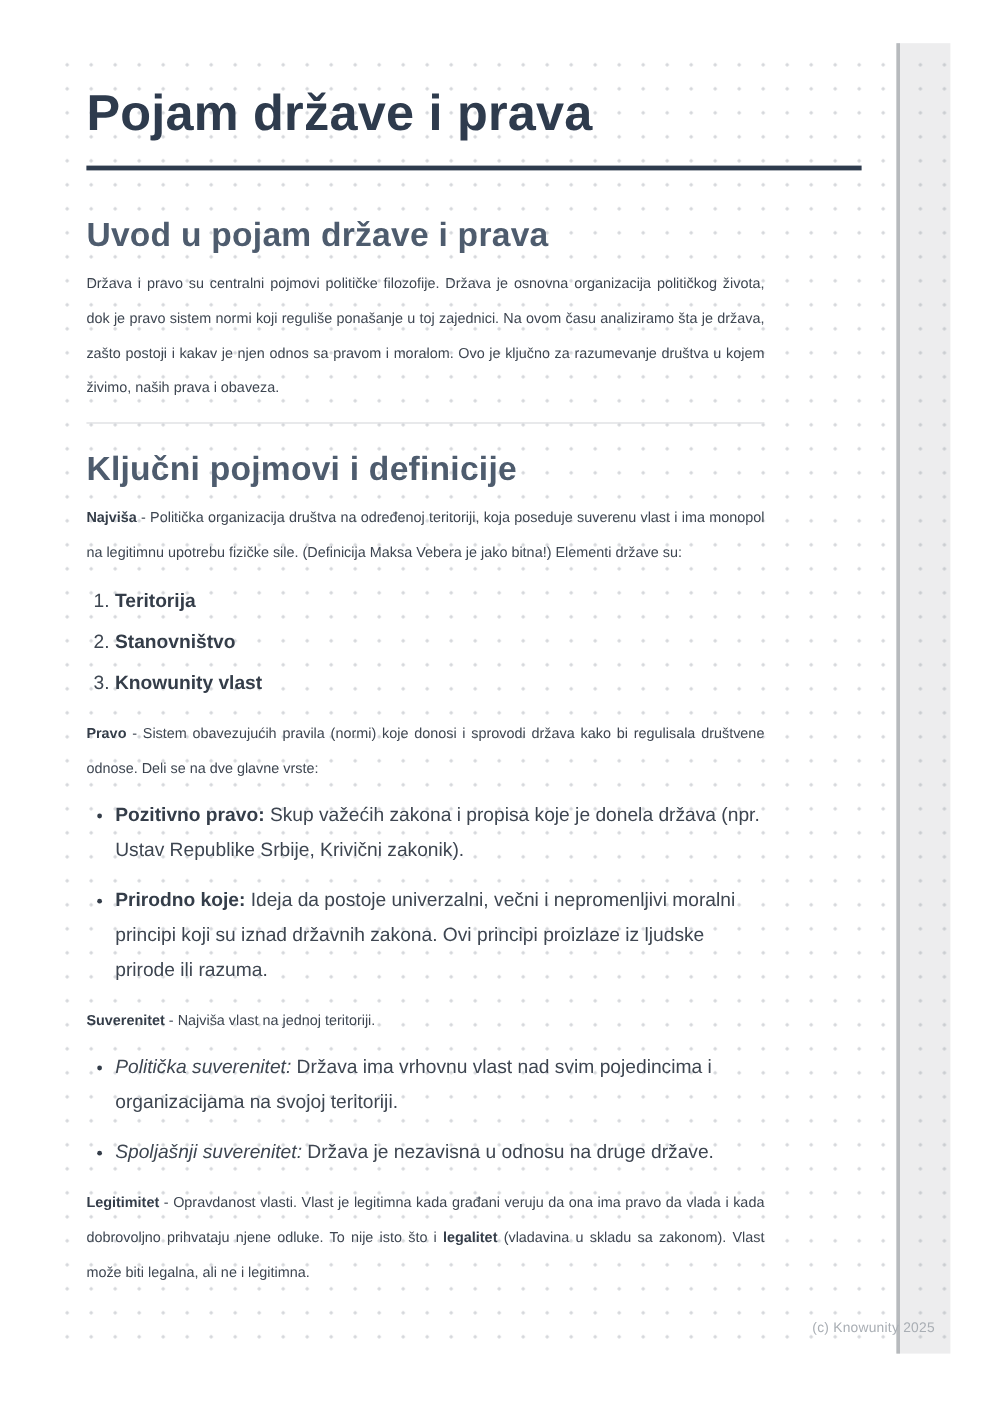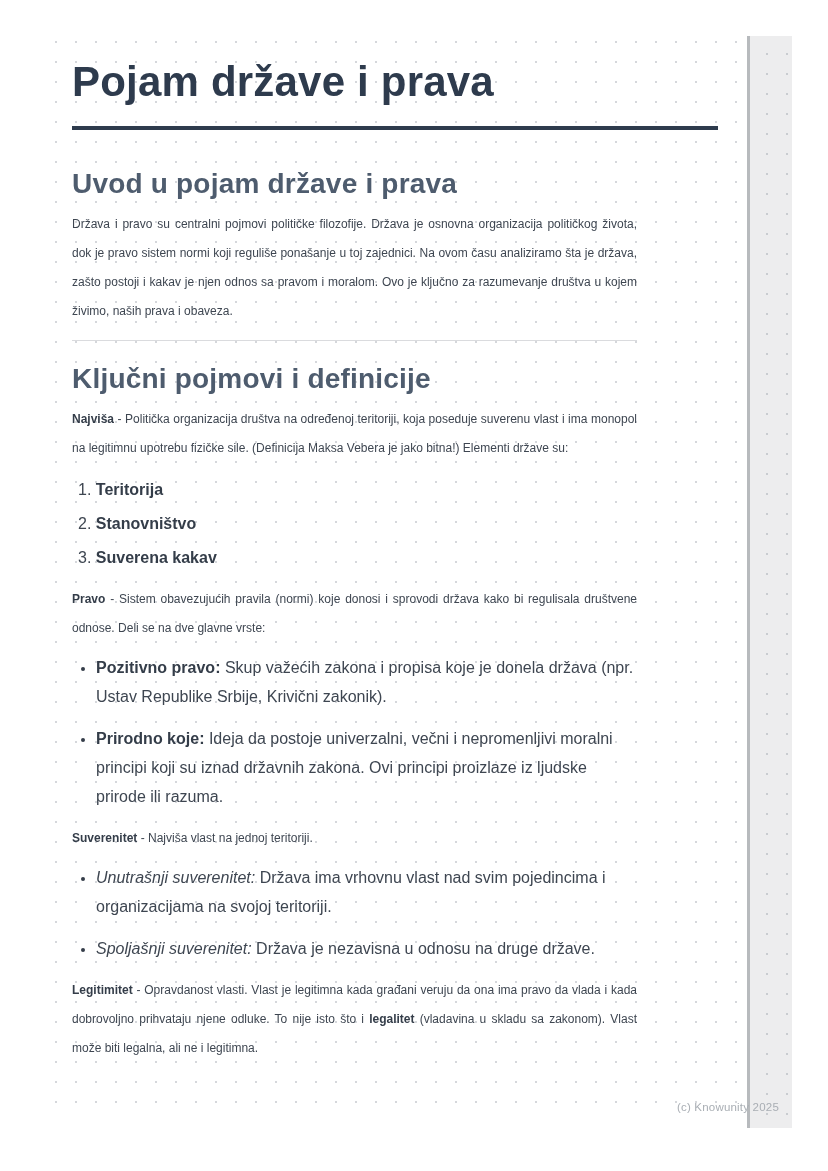--- a/index.html
+++ b/index.html
@@ -7,21 +7,21 @@
     width:828px;height:1171px;
     background:#ffffff;
     position:relative;
     overflow:hidden;
     font-family:"Liberation Sans",sans-serif;
     -webkit-font-smoothing:antialiased;
   }
   
   .page{
     position:absolute;
-    left:40px;top:26px;
+    left:40px;top:38px;
     width:707px;height:1090px;
     background-image:radial-gradient(circle,#d5d7db 1.2px,rgba(0,0,0,0) 1.5px);
     background-size:20px 20px;
     background-position:6px 6px;
   }
   
   .next-edge{
     position:absolute;
     left:747px;top:36px;
     width:45px;height:1092px;
@@ -124,34 +124,34 @@
 
     <div class="divider"></div>
 
     <h2>Ključni pojmovi i definicije</h2>
 
     <p class="just"><b>Najviša</b><span> - Politička organizacija društva na određenoj teritoriji, koja poseduje suverenu vlast i ima monopol na legitimnu upotrebu fizičke sile. (Definicija Maksa Vebera je jako bitna!) Elementi države su:</span></p>
 
     <ol>
       <li><b>Teritorija</b></li>
       <li><b>Stanovništvo</b></li>
-      <li><b>Suverena kakav</b></li>
+      <li><b>Knowunity vlast</b></li>
     </ol>
 
     <p class="just pravo"><b>Pravo</b><span> - Sistem obavezujućih pravila (normi) koje donosi i sprovodi država kako bi regulisala društvene odnose. Deli se na dve glavne vrste:</span></p>
 
     <ul>
       <li><b>Pozitivno pravo:</b><span> Skup važećih zakona i propisa koje je donela država (npr. Ustav Republike Srbije, Krivični zakonik).</span></li>
       <li><b>Prirodno koje:</b><span> Ideja da postoje univerzalni, večni i nepromenljivi moralni principi koji su iznad državnih zakona. Ovi principi proizlaze iz ljudske prirode ili razuma.</span></li>
     </ul>
 
     <p class="suverenitet"><b>Suverenitet</b><span> - Najviša vlast na jednoj teritoriji.</span></p>
 
     <ul>
-      <li><i>Unutrašnji suverenitet:</i><span> Država ima vrhovnu vlast nad svim pojedincima i organizacijama na svojoj teritoriji.</span></li>
+      <li><i>Politička suverenitet:</i><span> Država ima vrhovnu vlast nad svim pojedincima i organizacijama na svojoj teritoriji.</span></li>
       <li><i>Spoljašnji suverenitet:</i><span> Država je nezavisna u odnosu na druge države.</span></li>
     </ul>
 
     <p class="just legitimitet"><b>Legitimitet</b><span> - Opravdanost vlasti. Vlast je legitimna kada građani veruju da ona ima pravo da vlada i kada dobrovoljno prihvataju njene odluke. To nije isto što i </span><b>legalitet</b><span> (vladavina u skladu sa zakonom). Vlast može biti legalna, ali ne i legitimna.</span></p>
 
   </div>
 </div>
 
 <div class="next-edge"></div>
 

